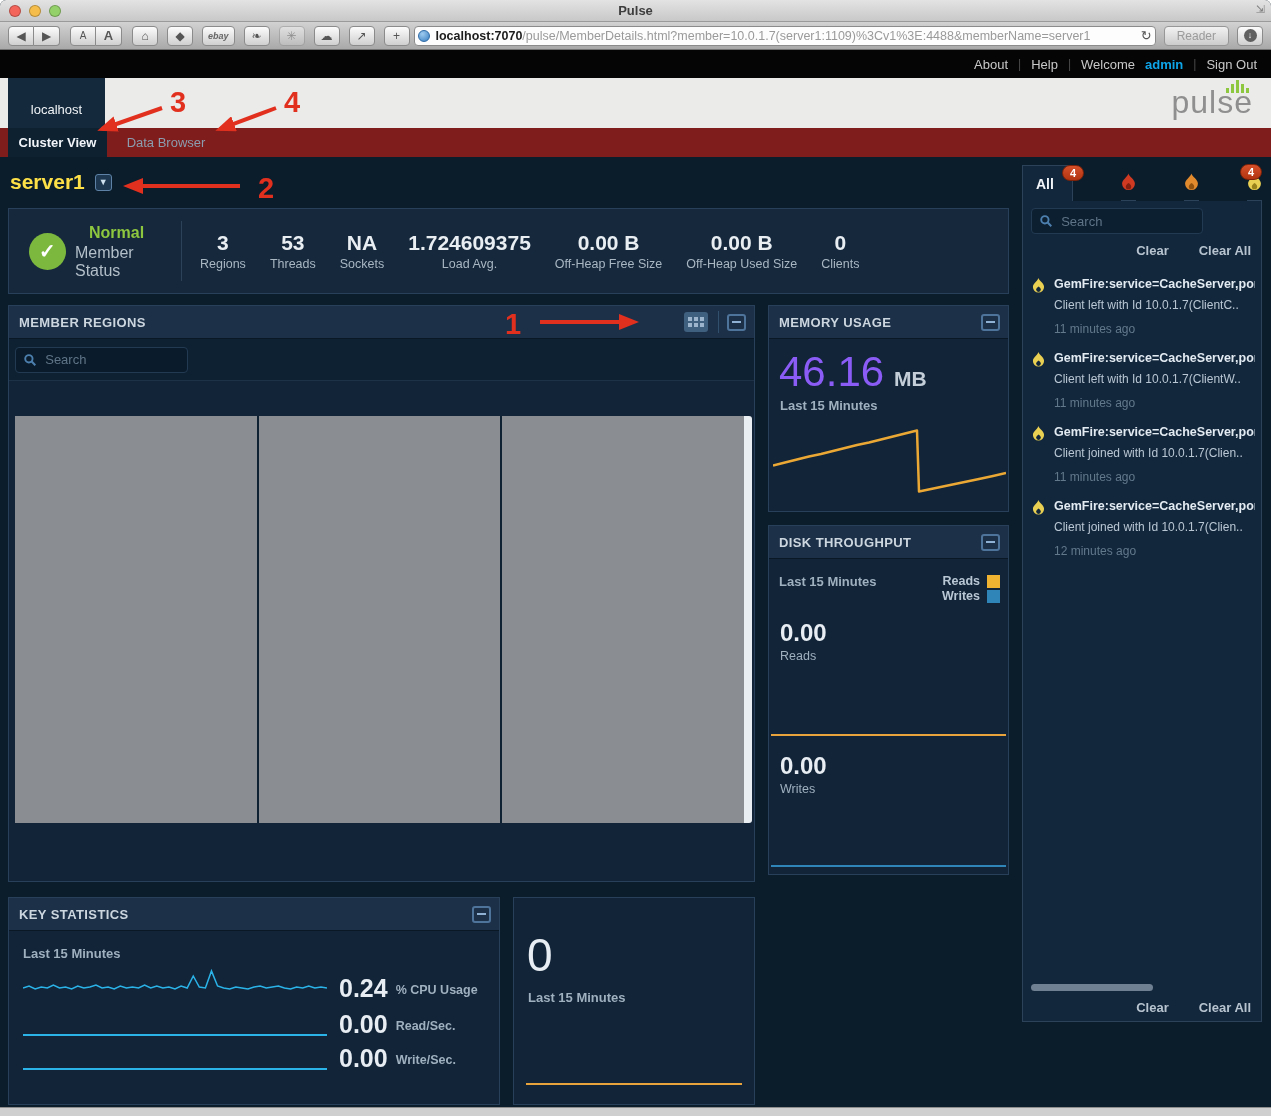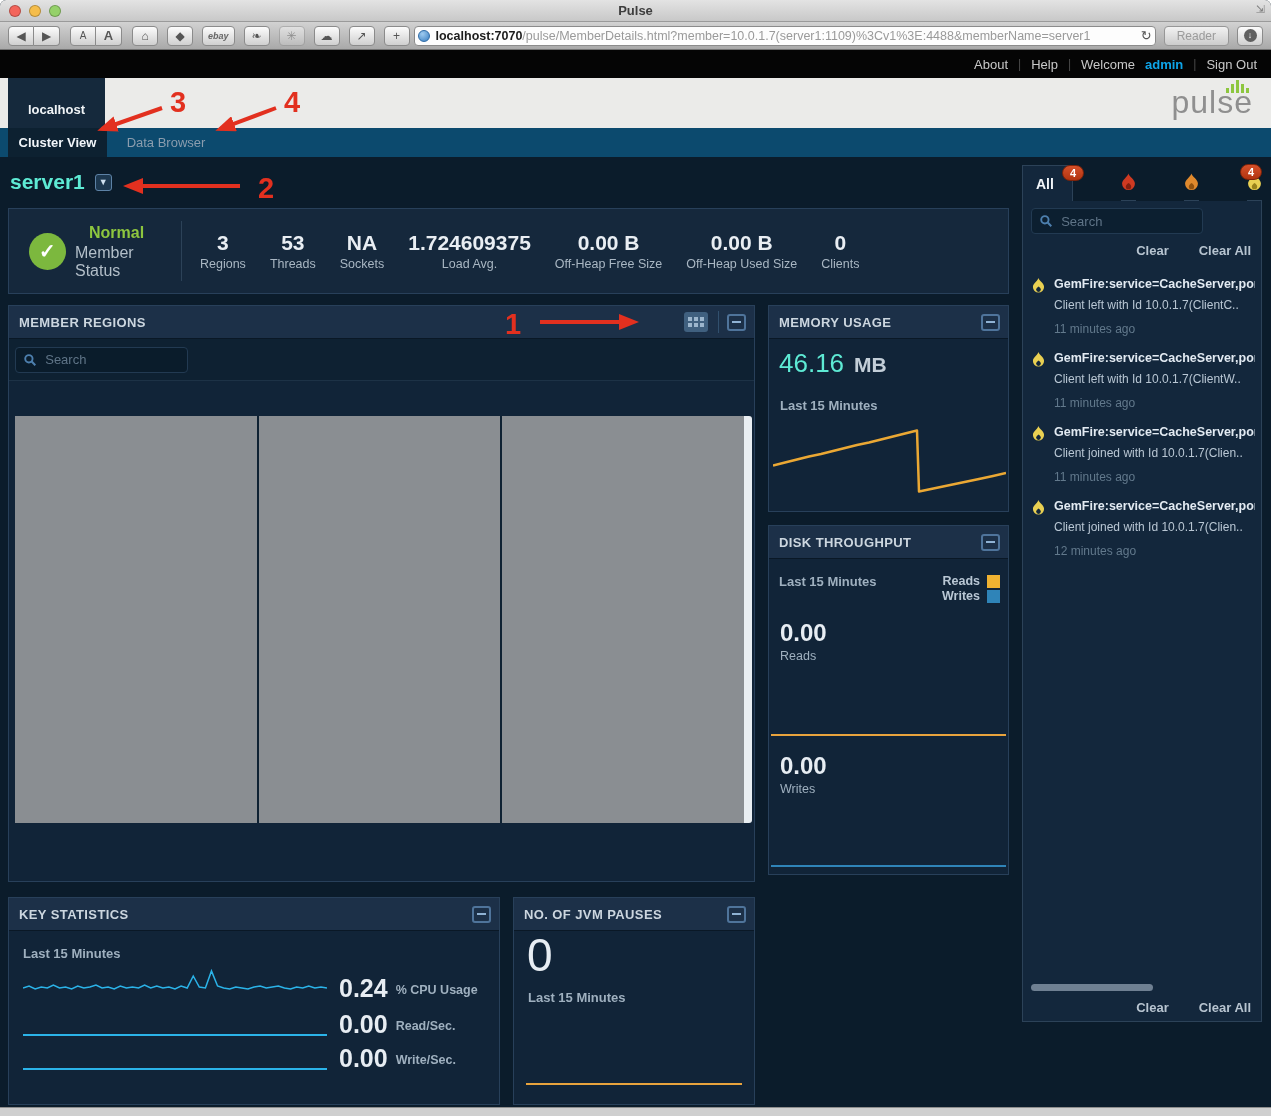--- a/index.html
+++ b/index.html
@@ -32,33 +32,33 @@
   .reader{height:20px;padding:0 12px;background:linear-gradient(#f2f2f2,#cccccc);border:1px solid #979797;border-radius:4px;color:#9b9b9b;font-size:12px;display:flex;align-items:center;margin-right:8px;}
   .dl-btn{height:20px;width:26px;background:linear-gradient(#fcfcfc,#cfcfcf);border:1px solid #8b8b8b;border-radius:4px;display:flex;align-items:center;justify-content:center;}
   .dl-circle{width:13px;height:13px;border-radius:50%;background:#5f5f5f;color:#fff;font-size:9px;line-height:13px;text-align:center;}
 
   
   .appbar{position:absolute;left:0;top:50px;width:1271px;height:28px;background:#050505;display:flex;align-items:center;justify-content:flex-end;padding-right:14px;gap:10px;}
   .appbar a{color:#c9c9c9;font-size:13px;text-decoration:none;}
   .appbar .sep{color:#4a4a4a;font-size:12px;}
   .appbar .user{color:#0ea5e9;font-weight:bold;}
   .band{position:absolute;left:0;top:78px;width:1271px;height:50px;background:#ebebe9;}
-  .host-tab{position:absolute;left:8px;top:0;width:97px;height:63px;background:#15293c;color:#f0f4f7;font-size:13px;font-weight:bold;display:flex;align-items:center;justify-content:center;}
+  .host-tab{position:absolute;left:8px;top:0;width:97px;height:63px;background:#15293c;color:#f0f4f7;font-size:13px;font-weight:normal;display:flex;align-items:center;justify-content:center;}
   .logo{position:absolute;right:18px;top:6px;color:#8f8f8f;font-size:32px;letter-spacing:1px;}
   .logo-bars{position:absolute;left:54px;top:-4px;display:flex;align-items:flex-end;gap:2px;}
   .logo-bars i{display:block;width:3px;background:#8dc63f;}
-  .tabbar{position:absolute;left:0;top:128px;width:1271px;height:29px;background:#0c4a6e;}
+  .tabbar{position:absolute;left:0;top:128px;width:1271px;height:29px;background:#7f1d1d;}
   .nav-tab{position:absolute;top:0;height:29px;display:flex;align-items:center;justify-content:center;font-size:13px;}
   .nav-tab.active{left:8px;width:99px;background:#0d2131;color:#f2f6fa;font-weight:bold;}
   .nav-tab.idle{left:107px;width:118px;color:#8b9dae;}
 
   
   .content{position:absolute;left:0;top:157px;width:1271px;height:950px;background:#0b1c2b;}
   .member-row{position:absolute;left:10px;top:13px;display:flex;align-items:center;gap:10px;}
-  .member-name{color:#5eead4;font-size:21px;font-weight:bold;}
+  .member-name{color:#fde047;font-size:21px;font-weight:bold;}
   .dd-btn{width:17px;height:17px;border:1px solid #5d82a6;border-radius:3px;background:#1d3850;color:#cfe0ef;font-size:9px;display:flex;align-items:center;justify-content:center;}
 
   .panel{position:absolute;background:#112438;border:1px solid #28405a;}
   .panel-hd{height:33px;background:#1c3048;border-bottom:1px solid #0a1826;display:flex;align-items:center;padding:0 8px 0 10px;}
   .panel-title{color:#ccd6df;font-size:13px;font-weight:bold;letter-spacing:.4px;flex:1;}
   .collapse{width:19px;height:17px;border:2px solid #4f749b;border-radius:3px;display:flex;align-items:center;justify-content:center;flex:none;}
   .collapse i{display:block;width:9px;height:2px;background:#8fb2d4;}
 
   .status-panel{left:8px;top:51px;width:1001px;height:86px;background:#15283c;display:flex;align-items:center;}
   .st-left{display:flex;align-items:center;gap:9px;width:172px;padding-left:20px;flex:none;}
@@ -86,21 +86,21 @@
   .search-row{height:42px;border-bottom:1px solid #1d3246;display:flex;align-items:center;padding-left:6px;background:#0e2132;}
   .search-box{width:173px;height:26px;background:#0a1c2b;border:1px solid #223a52;border-radius:4px;display:flex;align-items:center;padding:0 8px;gap:7px;}
   .search-box input{background:transparent;border:0;outline:0;color:#cfdae4;font-size:13px;width:100%;font-family:"Liberation Sans",sans-serif;}
   .search-box input::placeholder{color:#5f7487;}
   .treemap{position:absolute;left:6px;top:110px;width:729px;height:407px;display:flex;gap:2px;background:#0e2132;}
   .tm-block{flex:1;background:#8a8e92;}
 
   
   .panel-memory{left:768px;top:148px;width:241px;height:207px;}
   .mem-val-row{position:absolute;left:10px;top:42px;display:flex;align-items:baseline;gap:10px;}
-  .big-num{color:#5eead4;font-size:26px;font-weight:400;text-align:center;}
+  .big-num{color:#8b5cf6;font-size:42px;font-weight:400;text-align:center;}
   .big-unit{color:#c3ced8;font-size:21px;font-weight:bold;}
   .sub-lbl{position:absolute;left:11px;top:92px;color:#9fb0bf;font-size:13px;font-weight:bold;}
   .mem-chart{position:absolute;left:4px;top:112px;}
 
   
   .panel-disk{left:768px;top:368px;width:241px;height:350px;}
   .dt-row1{position:absolute;left:10px;right:8px;top:48px;display:flex;}
   .dt-sub{color:#9fb0bf;font-size:13px;font-weight:bold;flex:1;}
   .legend{display:flex;flex-direction:column;gap:1px;}
   .leg-item{display:flex;align-items:center;justify-content:flex-end;gap:7px;color:#b9c7d4;font-size:12.5px;font-weight:bold;}
@@ -417,26 +417,20 @@
         <span class="ks-lbl">Read/Sec.</span>
       </div>
       <div class="ks-row" style="top:142px;height:30px;">
         <span class="ks-flat"></span>
         <span class="ks-val">0.00</span>
         <span class="ks-lbl">Write/Sec.</span>
       </div>
     </div>
 
     <div class="panel panel-jvm">
-      <div class="panel-hd">
-        <span class="panel-title">NO. OF JVM PAUSES</span>
-        <span class="collapse">
-            <i></i>
-          </span>
-      </div>
       <div class="jvm-num">0</div>
       <div class="jvm-sub">Last 15 Minutes</div>
       <div class="jvm-line"></div>
     </div>
 
     <div class="sidebar">
       <div class="sb-tabs">
         <div class="sb-tab-all">
           <span>All</span>
           <span class="badge all">4</span>

